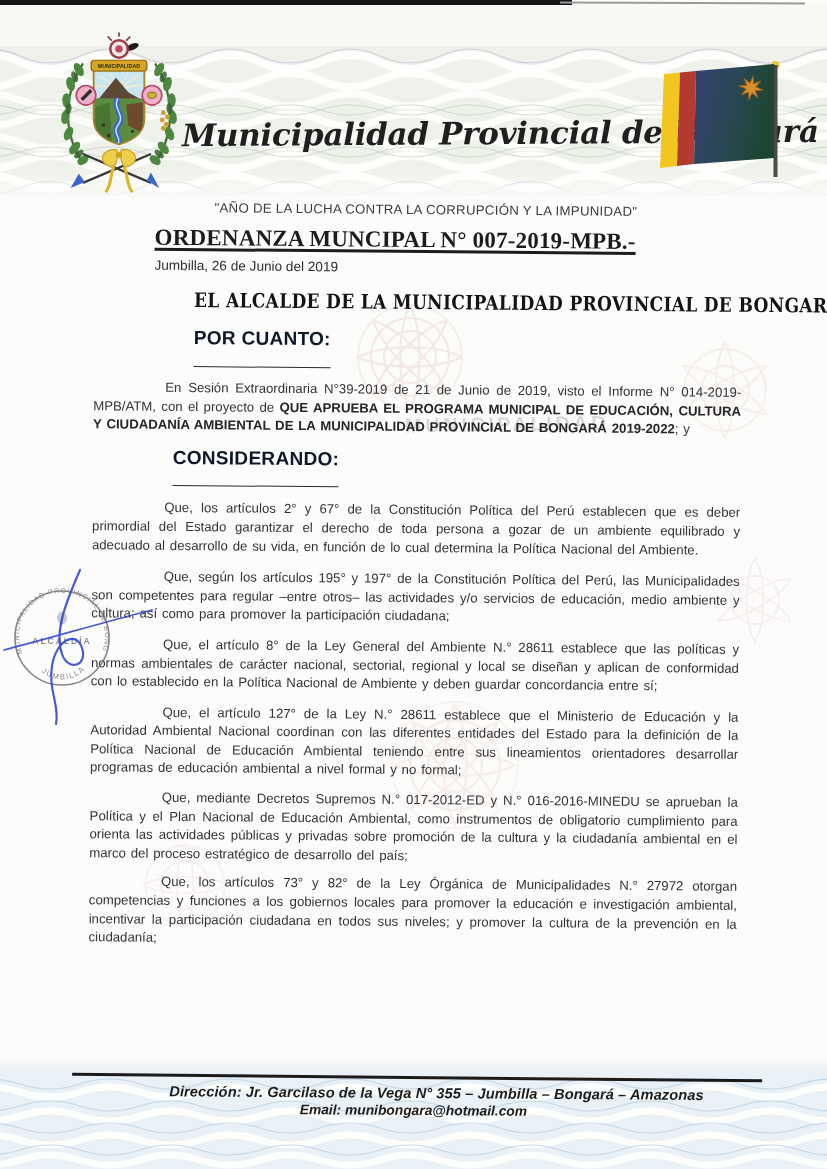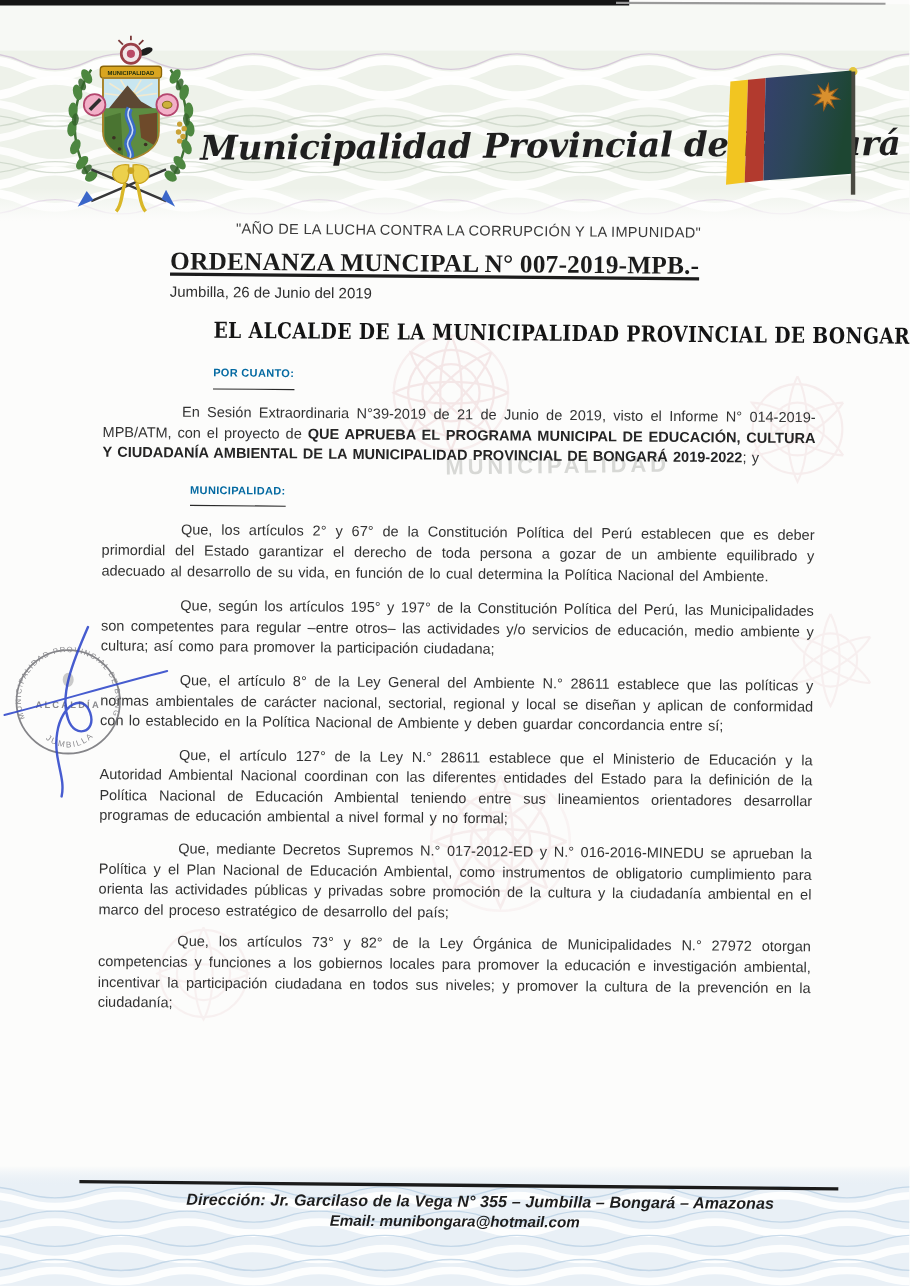--- a/index.html
+++ b/index.html
@@ -25,22 +25,22 @@
   .content{position:absolute;left:0;right:0;top:201px;padding:0 84px 0 95px;z-index:2;
       transform:rotate(.5deg);transform-origin:50% 0;font-size:13.2px;line-height:18.6px;}
   .motto{text-align:center;font-size:13.2px;letter-spacing:.3px;color:#3b3b3b;padding-left:14px;}
   .doc-title{display:inline-block;margin:11px 0 0 60px;font-family:"Liberation Serif",serif;
       font-weight:bold;font-size:23px;letter-spacing:.2px;color:#1c1c1c;
       border-bottom:3px solid #1c1c1c;padding-bottom:1px;}
   .place-date{margin:6px 0 0 60px;font-size:13.6px;color:#2e2e2e;}
   .issuer{display:inline-block;margin:15px 0 0 100px;font-family:"DejaVu Serif",serif;
       font-weight:bold;font-size:20px;letter-spacing:.4px;color:#141414;
       transform:scaleX(.85);transform-origin:left center;white-space:nowrap;}
-  .subhead{display:inline-block;font-weight:bold;font-size:10px;color:#0369a1;
-      border-bottom:1.8px solid #2a2a2a;padding-bottom:3px;letter-spacing:.3px;}
+  .subhead{display:inline-block;font-weight:bold;font-size:19px;color:#0f172a;
+      border-bottom:1.8px solid #2a2a2a;padding-bottom:18px;letter-spacing:.3px;}
   .por-cuanto{margin:17px 0 0 100px;}
   .considerando{margin:14px 0 0 80px;}
   .para{margin:13px 0 0 0;text-align:justify;text-indent:72px;word-spacing:1.2px;color:#333;}
   .para.intro{margin-top:12px;}
   .para b{color:#252525;}
   
   .stamp{position:absolute;left:0px;top:566px;z-index:3;overflow:visible;}
   
   .footer{position:absolute;left:0;right:0;top:1076px;z-index:2;transform:rotate(.4deg);}
   .footer-line{margin-left:72px;width:690px;height:2.5px;background:#1b1b1b;transform:rotate(.15deg);}
@@ -271,21 +271,21 @@
 
   <main class="content">
     <div class="motto">"AÑO DE LA LUCHA CONTRA LA CORRUPCIÓN Y LA IMPUNIDAD"</div>
     <div><h2 class="doc-title" style="margin-top:11px">ORDENANZA MUNCIPAL N° 007-2019-MPB.-</h2></div>
     <div class="place-date">Jumbilla, 26 de Junio del 2019</div>
     <div><h3 class="issuer">EL ALCALDE DE LA MUNICIPALIDAD PROVINCIAL DE BONGARÁ</h3></div>
     <div class="por-cuanto"><span class="subhead">POR CUANTO:</span></div>
 
     <p class="para intro"><span>En Sesión Extraordinaria N°39-2019 de 21 de Junio de 2019, visto el Informe N° 014-2019-MPB/ATM, con el proyecto de </span><b>QUE APRUEBA EL PROGRAMA MUNICIPAL DE EDUCACIÓN, CULTURA Y CIUDADANÍA AMBIENTAL DE LA MUNICIPALIDAD PROVINCIAL DE BONGARÁ 2019-2022</b><span>; y</span></p>
 
-    <div class="considerando"><span class="subhead">MUNICIPALIDAD:</span></div>
+    <div class="considerando"><span class="subhead">CONSIDERANDO:</span></div>
 
     <p class="para">Que, los artículos 2° y 67° de la Constitución Política del Perú establecen que es deber primordial del Estado garantizar el derecho de toda persona a gozar de un ambiente equilibrado y adecuado al desarrollo de su vida, en función de lo cual determina la Política Nacional del Ambiente.</p>
     <p class="para">Que, según los artículos 195° y 197° de la Constitución Política del Perú, las Municipalidades son competentes para regular –entre otros– las actividades y/o servicios de educación, medio ambiente y cultura; así como para promover la participación ciudadana;</p>
     <p class="para" style="margin-top:12px">Que, el artículo 8° de la Ley General del Ambiente N.° 28611 establece que las políticas y normas ambientales de carácter nacional, sectorial, regional y local se diseñan y aplican de conformidad con lo establecido en la Política Nacional de Ambiente y deben guardar concordancia entre sí;</p>
     <p class="para" style="margin-top:12px">Que, el artículo 127° de la Ley N.° 28611 establece que el Ministerio de Educación y la Autoridad Ambiental Nacional coordinan con las diferentes entidades del Estado para la definición de la Política Nacional de Educación Ambiental teniendo entre sus lineamientos orientadores desarrollar programas de educación ambiental a nivel formal y no formal;</p>
     <p class="para" style="margin-top:11px">Que, mediante Decretos Supremos N.° 017-2012-ED y N.° 016-2016-MINEDU se aprueban la Política y el Plan Nacional de Educación Ambiental, como instrumentos de obligatorio cumplimiento para orienta las actividades públicas y privadas sobre promoción de la cultura y la ciudadanía ambiental en el marco del proceso estratégico de desarrollo del país;</p>
     <p class="para" style="margin-top:10px">Que, los artículos 73° y 82° de la Ley Órgánica de Municipalidades N.° 27972 otorgan competencias y funciones a los gobiernos locales para promover la educación e investigación ambiental, incentivar la participación ciudadana en todos sus niveles; y promover la cultura de la prevención en la ciudadanía;</p>
   </main>
 
   <svg class="stamp" width="160" height="190" viewBox="0 0 160 190">

